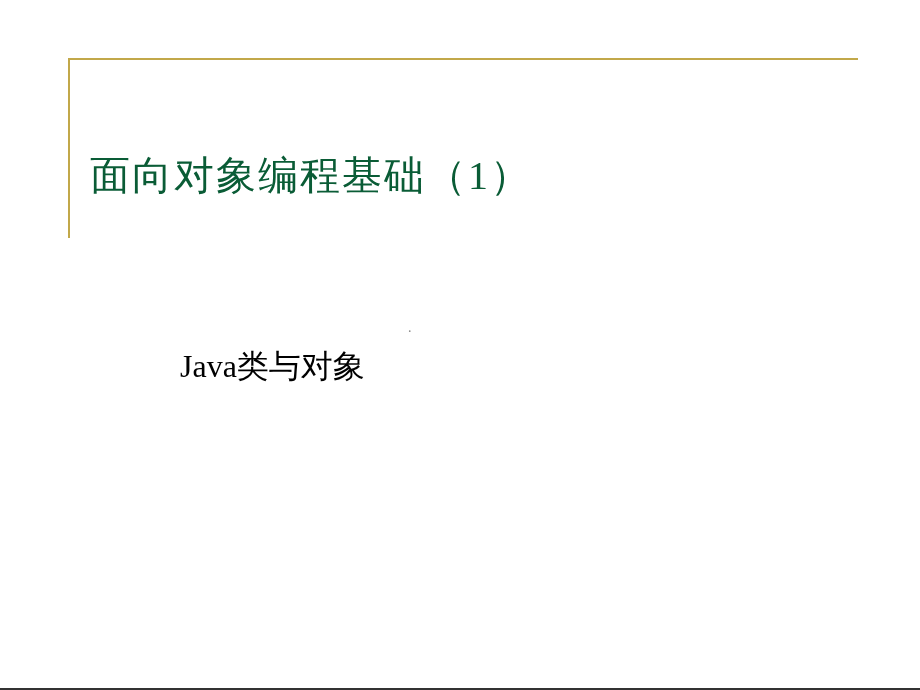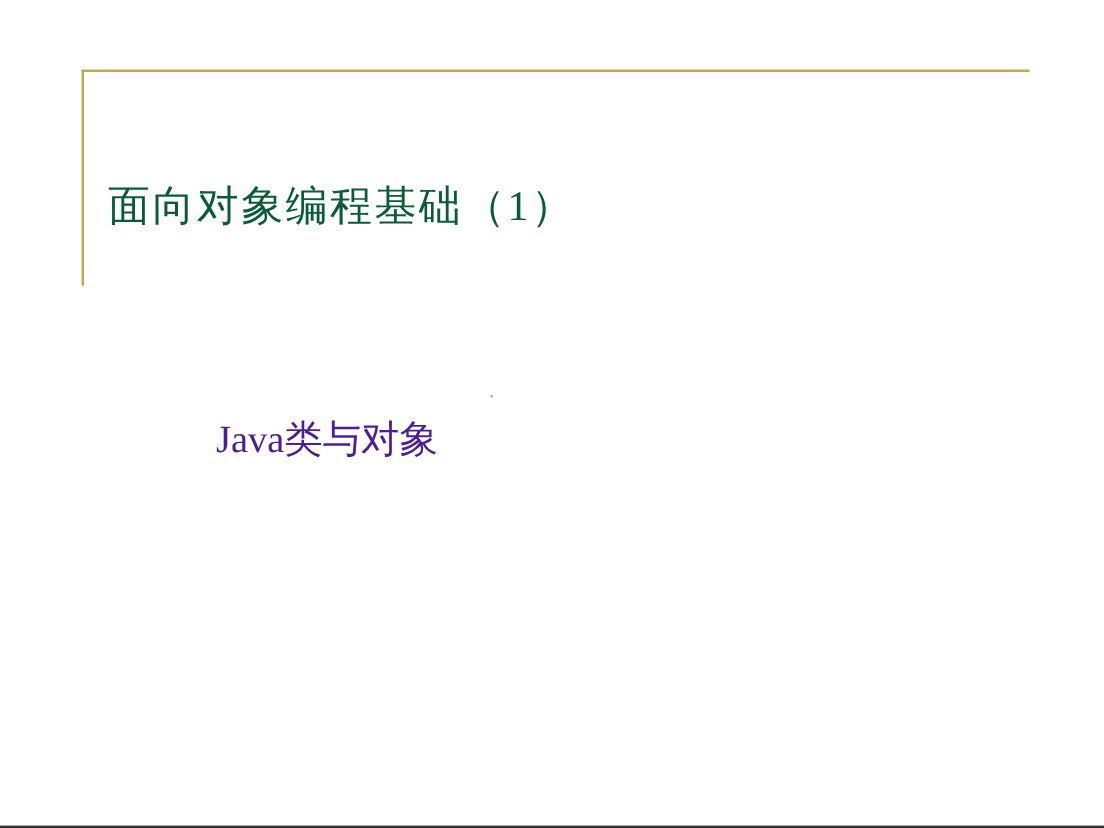--- a/index.html
+++ b/index.html
@@ -39,39 +39,39 @@
       top: 0;
       left: 0;
       width: 790px;
       height: 2px;
       background: #c2a84a;
     }
     .title-text {
       position: absolute;
       top: 148px;
       left: 90px;
-      font-size: 35px;
+      font-size: 40px;
       color: #0a5c36;
       font-family: "SimSun", "宋体", serif;
       font-weight: normal;
       letter-spacing: 2px;
     }
     .center-dot {
       position: absolute;
       top: 320px;
       left: 408px;
       font-size: 14px;
       color: #888;
     }
     .subtitle-text {
       position: absolute;
       top: 345px;
       left: 180px;
       font-size: 32px;
-      color: #4c1d95;
+      color: #000000;
       font-family: "SimSun", "宋体", serif;
       font-weight: normal;
     }
     .bottom-line {
       position: absolute;
       bottom: 0;
       left: 0;
       width: 920px;
       height: 2px;
       background: #333;

